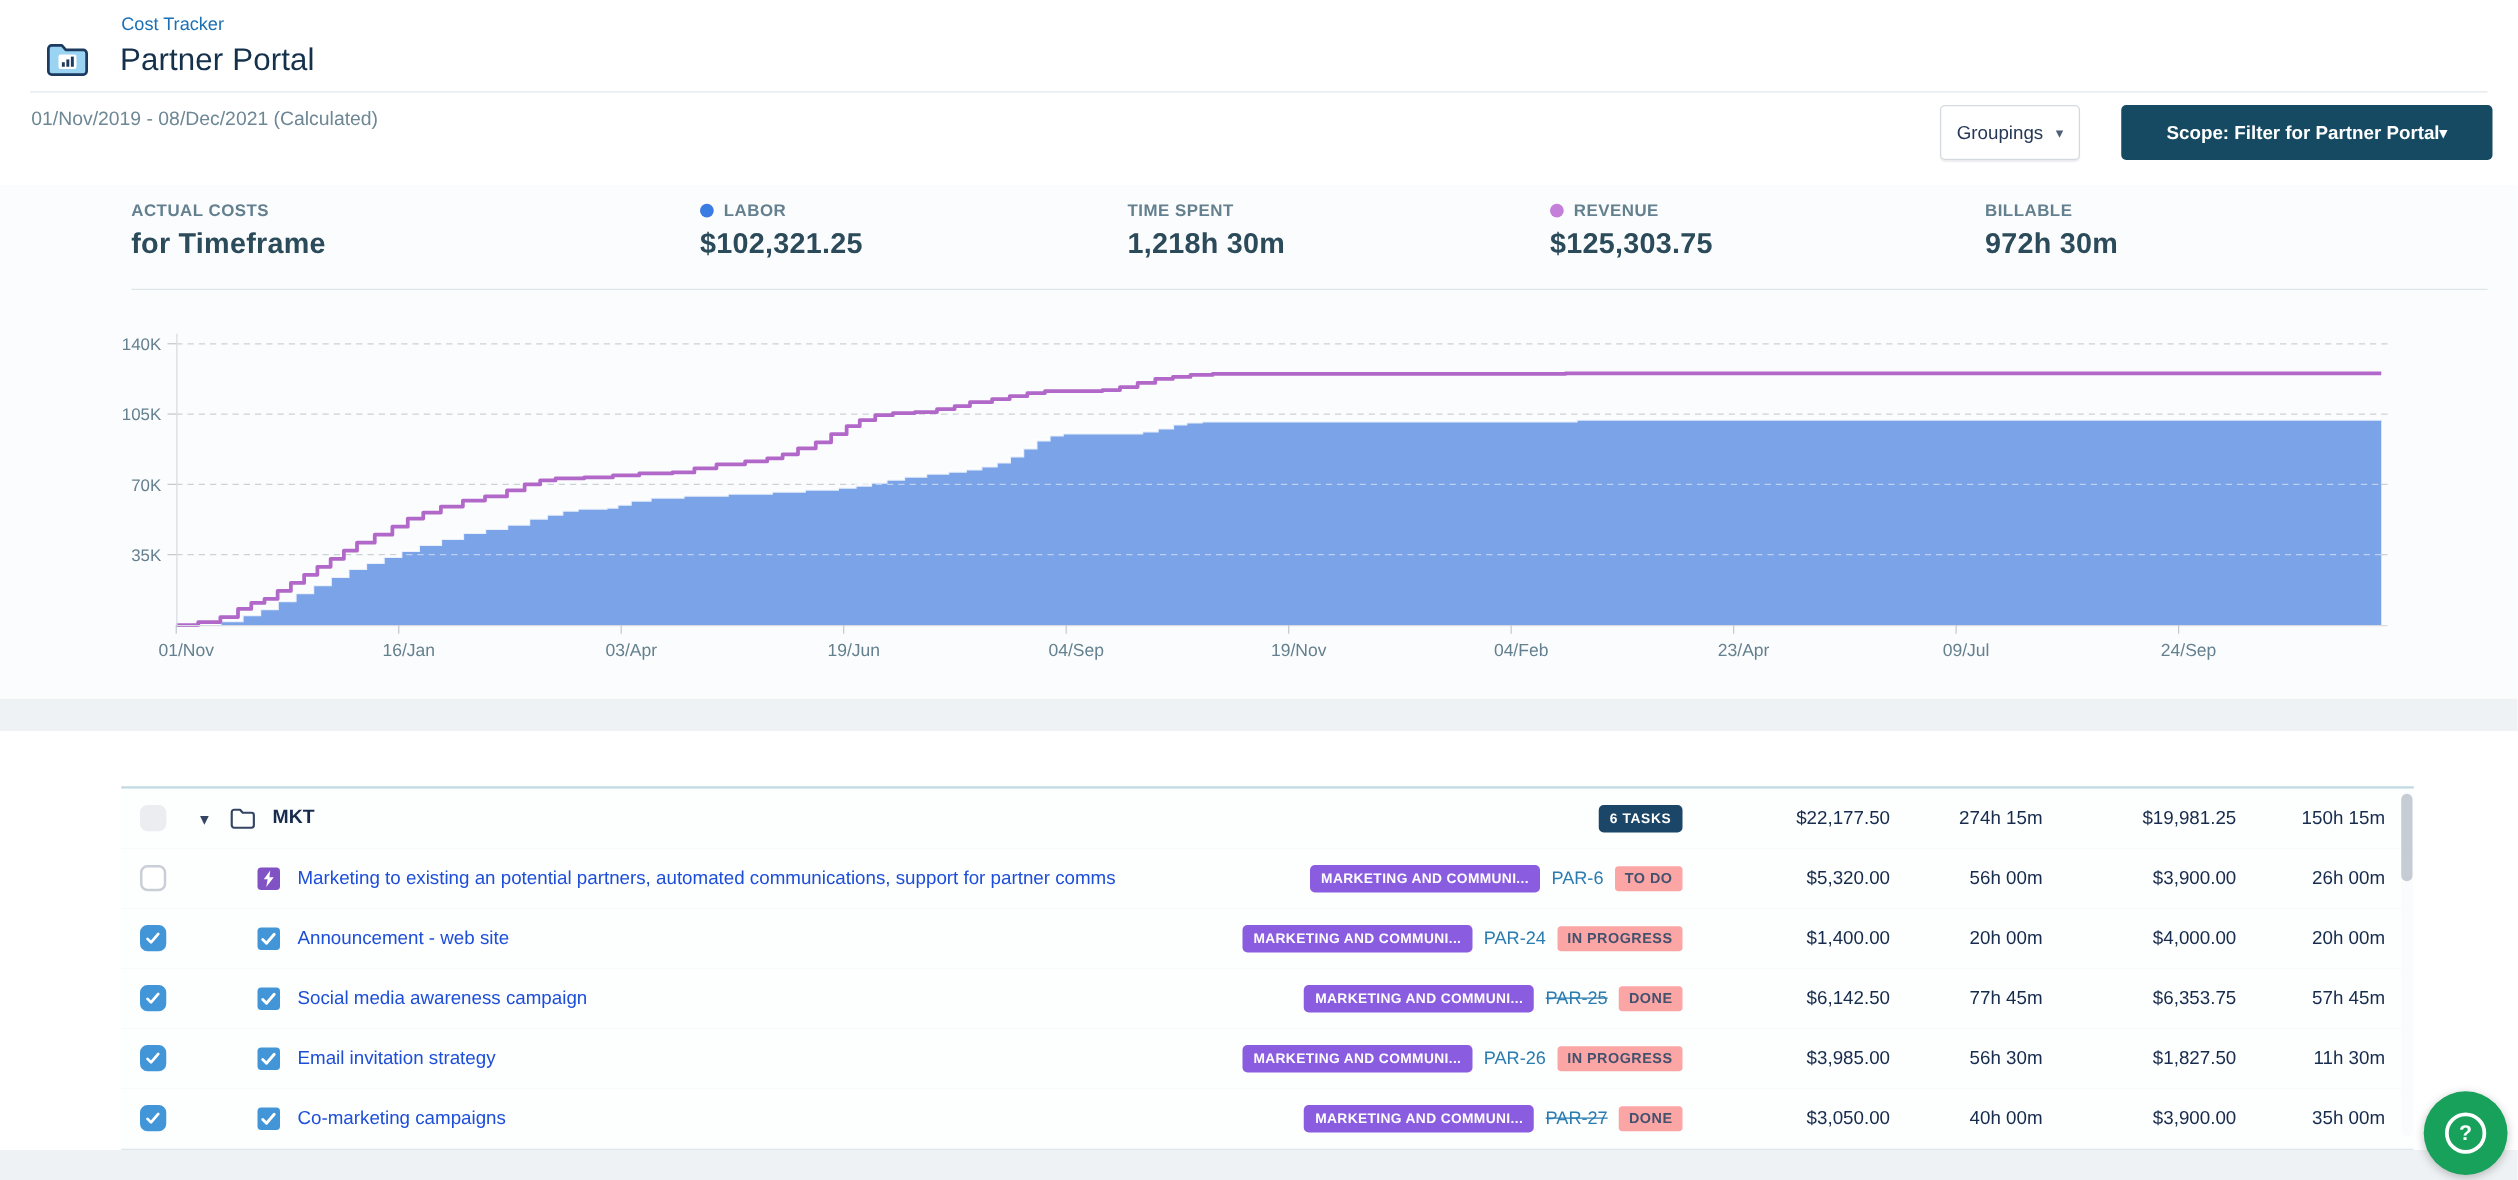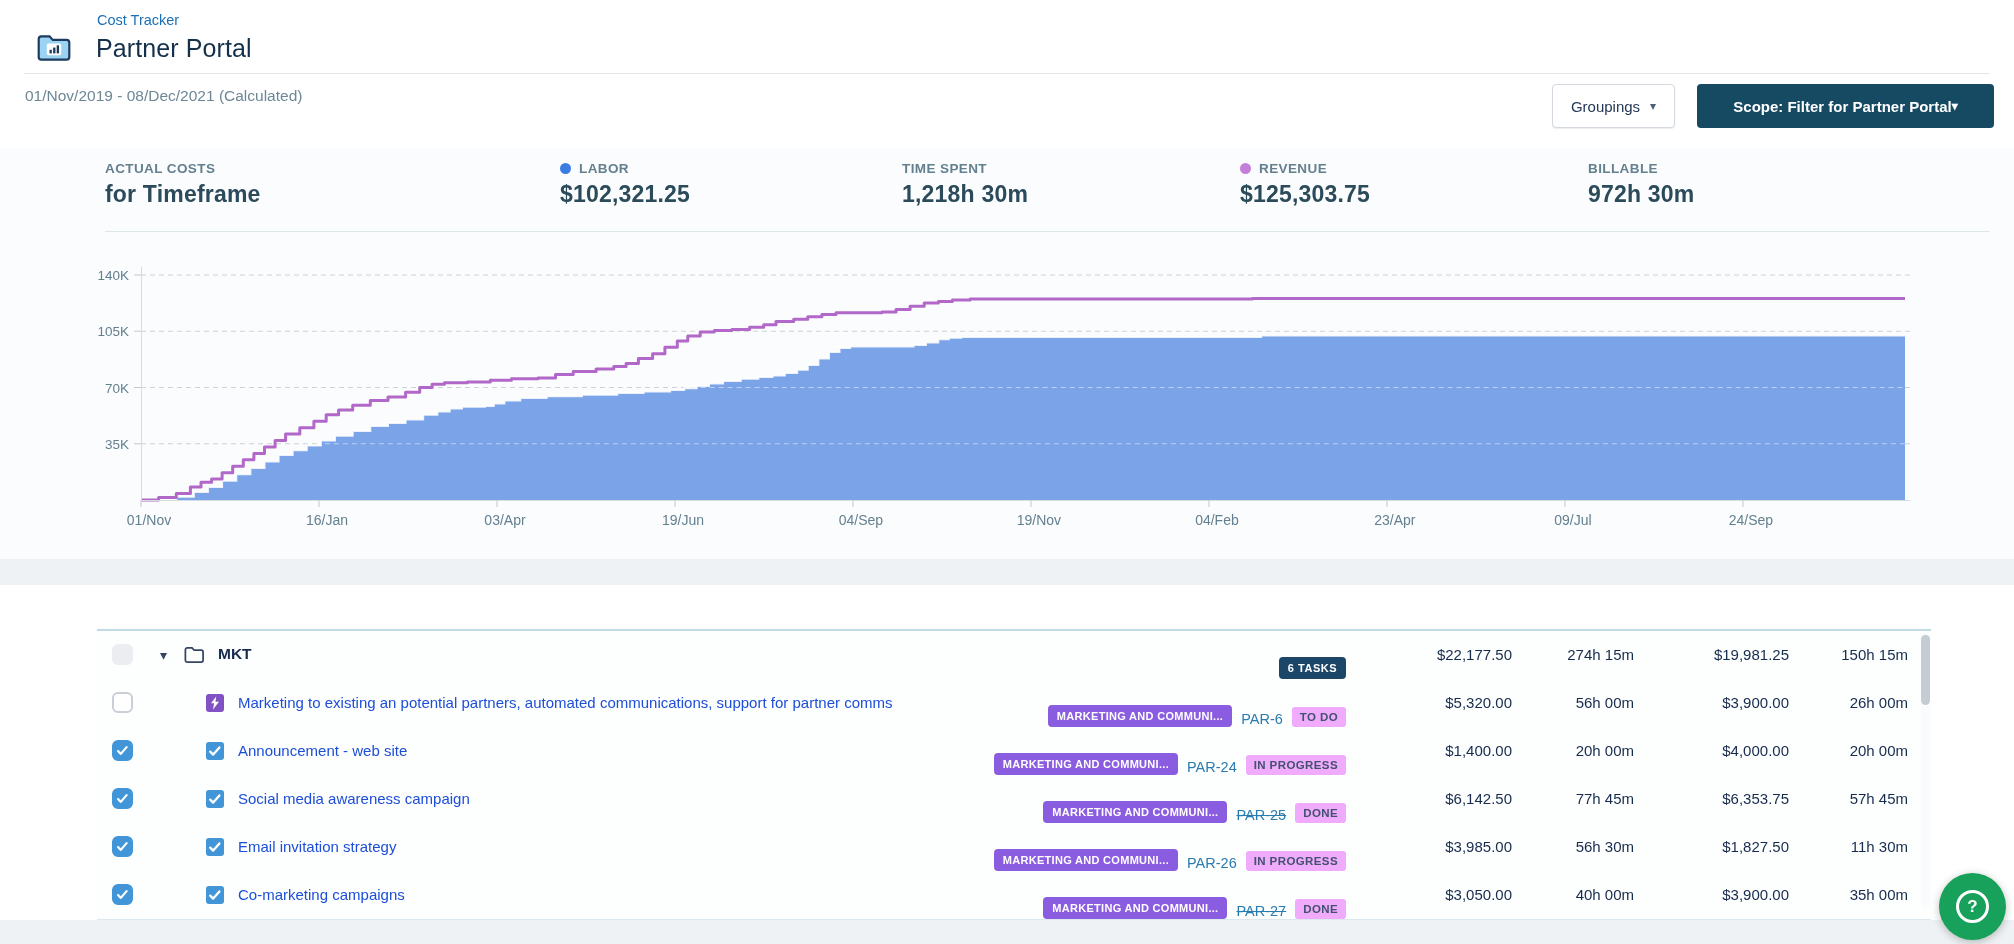--- a/index.html
+++ b/index.html
@@ -14,21 +14,21 @@
   .logo{position:absolute;left:36px;top:30px;width:36px;height:36px;}
   .crumb{position:absolute;left:97px;top:12px;font-size:14.5px;color:#1a6fb5;cursor:pointer;}
   .page-title{position:absolute;left:96px;top:34px;font-size:25px;font-weight:500;color:#15304b;letter-spacing:.1px;}
   .tabs{position:absolute;right:28px;top:0;height:73px;display:flex;align-items:center;gap:42px;}
   .tab{position:relative;font-size:15.5px;color:#22415f;height:73px;display:flex;align-items:center;cursor:pointer;}
   .tab.active{color:#1a6fb5;font-weight:700;}
   .tab.active::after{content:"";position:absolute;left:-8px;right:-8px;bottom:0;height:4px;background:#b7d7e8;border-radius:2px;}
   
   .toolbar-date{position:absolute;left:25px;top:87px;font-size:15.5px;color:#6d8795;}
   .btn{position:absolute;top:84px;height:44px;border-radius:4px;display:flex;align-items:center;justify-content:center;font-size:15px;cursor:pointer;box-sizing:border-box;}
-  .btn-groupings{left:1552px;width:123px;background:#fff;border:1px solid #d3d9de;box-shadow:0 1px 1px rgba(9,30,66,.08);color:#253858;gap:10px;}
+  .btn-groupings{left:1552px;width:112px;background:#fff;border:1px solid #d3d9de;box-shadow:0 1px 1px rgba(9,30,66,.08);color:#253858;gap:10px;}
   .btn-scope{left:1697px;width:297px;background:#164a63;color:#fff;font-weight:700;}
   .caret{font-size:12px;line-height:1;}
   .btn-groupings .caret{color:#505f79;}
   .btn-scope .caret{color:#fff;}
   
   .chart-section{position:absolute;left:0;top:148px;width:2014px;height:411px;background:#fbfcfd;}
   .stat{position:absolute;top:13px;}
   .stat .lab{font-size:13.5px;font-weight:600;color:#64808f;letter-spacing:.4px;display:flex;align-items:center;gap:8px;}
   .stat .val{margin-top:5px;font-size:23px;font-weight:600;color:#2b4a5a;letter-spacing:.2px;}
   .dot{width:11px;height:11px;border-radius:50%;display:inline-block;}
@@ -52,25 +52,25 @@
   .cb.checked{background:#4296d8;border-color:#4296d8;}
   .cb svg{position:absolute;left:1px;top:1px;width:15px;height:15px;}
   .expander{position:absolute;left:63px;top:15px;font-size:14px;color:#344563;cursor:pointer;line-height:18px;}
   .folder-ic{position:absolute;left:86px;top:13px;width:22px;height:22px;}
   .group-name{position:absolute;left:121px;top:14px;font-size:15.5px;font-weight:700;color:#172b4d;}
   .type-ic{position:absolute;left:109px;top:15px;width:18px;height:18px;border-radius:3px;}
   .type-ic svg{position:absolute;left:1px;top:1px;width:16px;height:16px;}
   .type-ic.epic{background:#8152c4;}
   .type-ic.task{background:#4296d8;}
   .summary{position:absolute;left:141px;top:15px;font-size:15px;color:#1d4ed8;white-space:nowrap;}
-  .meta{position:absolute;right:585px;top:0;height:48px;display:flex;align-items:flex-end;gap:9px;}
+  .meta{position:absolute;right:585px;top:0;height:48px;display:flex;align-items:center;gap:9px;}
   .lozenge{background:#8a5ce0;color:#fff;font-size:11px;font-weight:700;letter-spacing:.3px;padding:5px 9px;border-radius:4px;white-space:nowrap;}
   .key{font-size:14.5px;color:#2a7cb0;text-decoration:none;cursor:pointer;white-space:nowrap;}
   .key.done{text-decoration:line-through;}
-  .status{background:#f0abfc;color:#42526e;font-size:11.5px;font-weight:700;letter-spacing:.4px;padding:4px 8px;border-radius:3px;white-space:nowrap;}
+  .status{background:#fca5a5;color:#42526e;font-size:11.5px;font-weight:700;letter-spacing:.4px;padding:4px 8px;border-radius:3px;white-space:nowrap;}
   .count-badge{background:#1b4668;color:#fff;font-size:11px;font-weight:700;letter-spacing:.5px;padding:5px 9px;border-radius:4px;}
   .vscroll{position:absolute;right:84px;top:48px;width:9px;height:276px;background:#fafbfc;border-radius:5px;}
   .vscroll .thumb{position:absolute;left:0;top:2px;width:9px;height:70px;background:#c6ccd3;border-radius:5px;cursor:grab;}
   
   .help-btn{position:absolute;left:1939px;top:873px;width:67px;height:67px;border-radius:50%;
     background:#17a15b;box-shadow:0 2px 8px rgba(0,0,0,.25);cursor:pointer;display:flex;align-items:center;justify-content:center;}
   .help-ring{width:27px;height:27px;border:3px solid #fff;border-radius:50%;display:flex;align-items:center;justify-content:center;
     color:#fff;font-size:17px;font-weight:700;}
 </style>
 </head>

